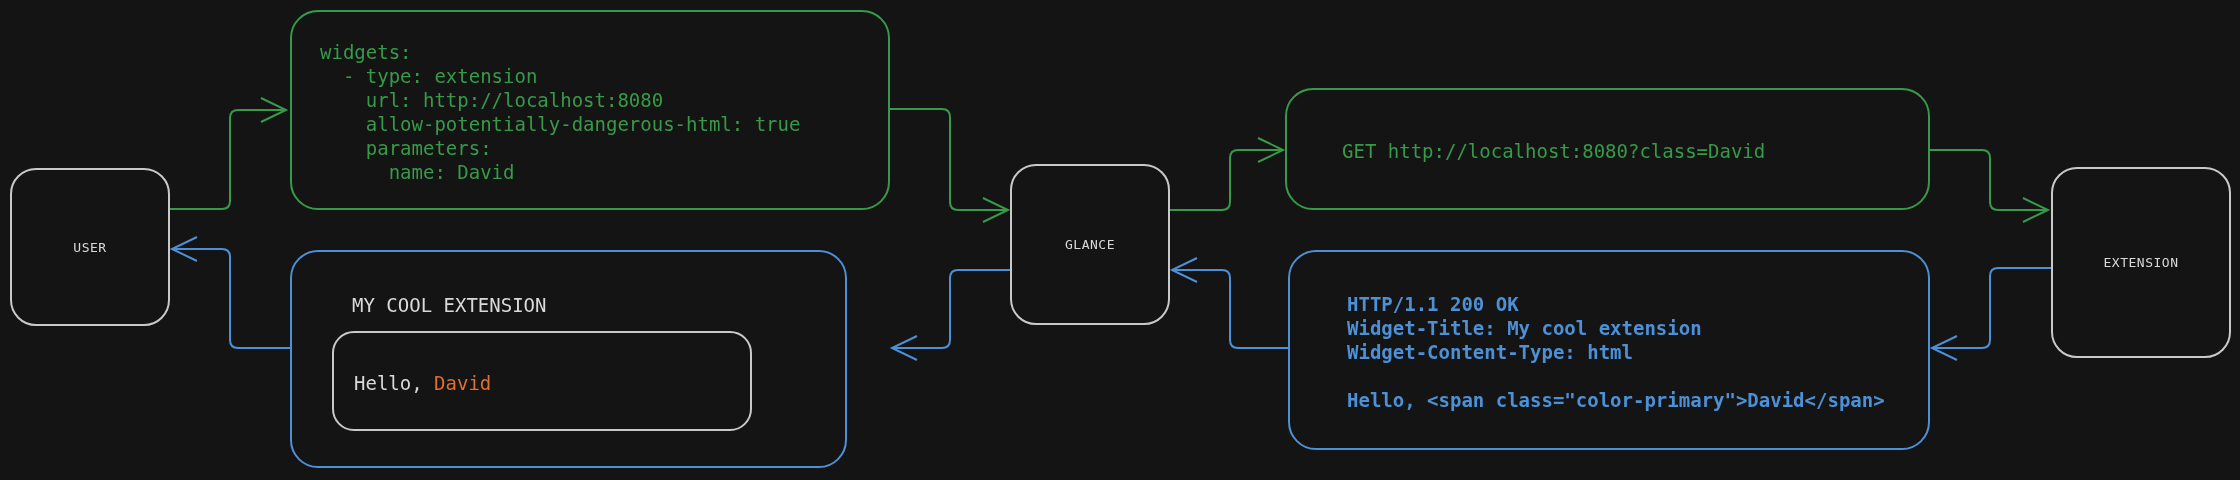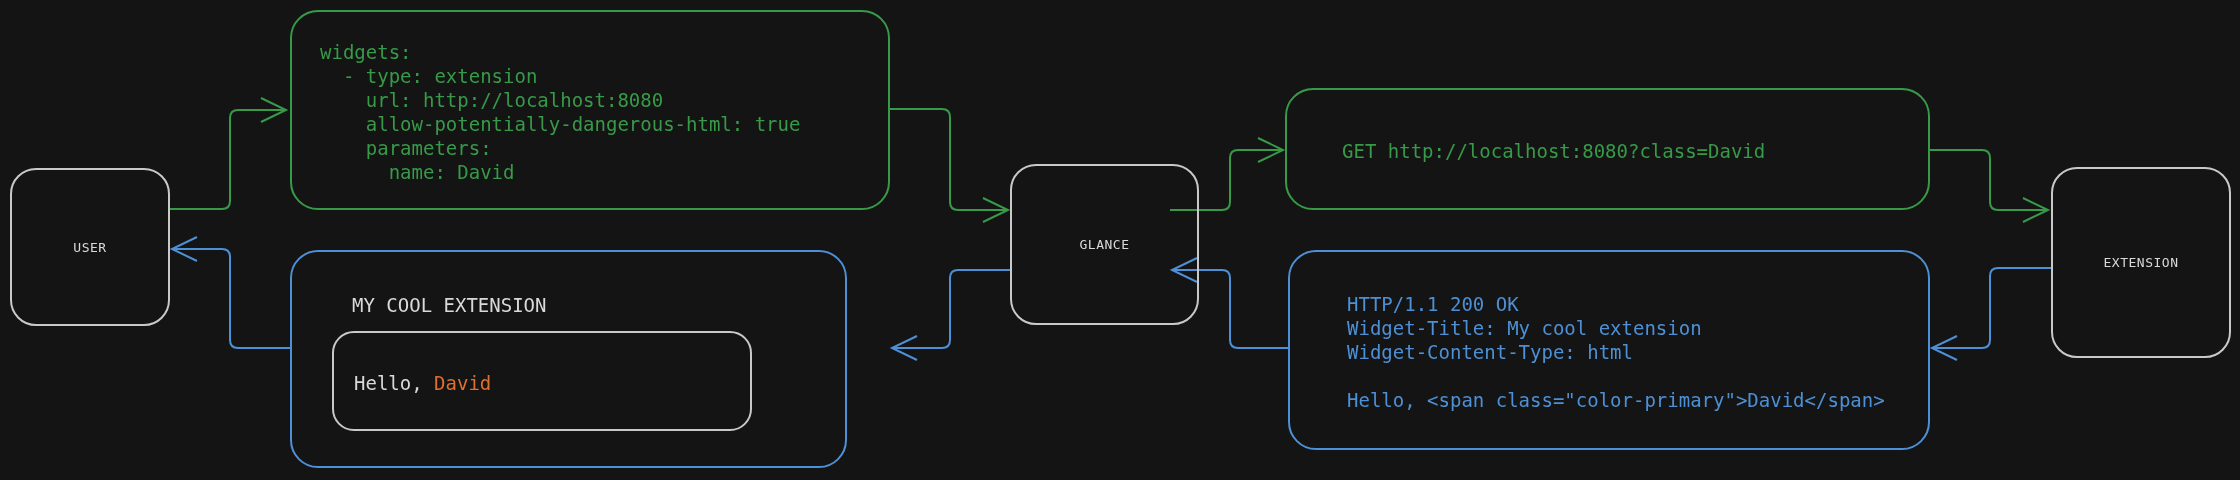--- a/index.html
+++ b/index.html
@@ -61,21 +61,21 @@
     <path class="b" d="M 1010 270 H 958 Q 950 270 950 278 V 340 Q 950 348 942 348 H 894"></path>
     <path class="b" d="M 917 336 L 892 348 L 917 360"></path>
     <path class="b" d="M 290 348 H 238 Q 230 348 230 340 V 257 Q 230 249 222 249 H 174"></path>
     <path class="b" d="M 197 237 L 172 249 L 197 261"></path>
   </svg>
 
   <div class="box node" style="left:10px; top:152px; width:160px; height:158px;">
     <span>USER</span>
   </div>
 
-  <div class="box node" style="left:1010px; top:148px; width:189px; height:161px;">
+  <div class="box node" style="left:1010px; top:148px; width:160px; height:161px;">
     <span>GLANCE</span>
   </div>
 
   <div class="box node" style="left:2051px; top:151px; width:180px; height:191px;">
     <span>EXTENSION</span>
   </div>
 
   <div class="box msg green" style="left:290px; top:10px; width:600px; height:200px;">
     <pre class="code green-text" style="left:28px; top:28px;">widgets:
   - type: extension
@@ -83,21 +83,21 @@
     allow-potentially-dangerous-html: true
     parameters:
       name: David</pre>
   </div>
 
   <div class="box msg green" style="left:1285px; top:88px; width:645px; height:122px;">
     <pre class="code green-text" style="left:55px; top:49px;">GET http://localhost:8080?class=David</pre>
   </div>
 
   <div class="box msg blue" style="left:1288px; top:250px; width:642px; height:200px;">
-    <pre class="code blue-text" style="left:57px; top:40px;">HTTP/1.1 200 OK
+    <pre class="code blue-text" style="left:57px; top:40px;font-weight:bold;">HTTP/1.1 200 OK
 Widget-Title: My cool extension
 Widget-Content-Type: html
 
 Hello, &lt;span class="color-primary"&gt;David&lt;/span&gt;</pre>
   </div>
 
   <div class="box msg blue" style="left:290px; top:250px; width:557px; height:218px;">
     <pre class="code light-text" style="left:60px; top:41px;">MY COOL EXTENSION</pre>
     <div class="inner-box" style="left:40px; top:79px; width:420px; height:100px;">
       <pre class="code" style="left:20px; top:38px;"><span class="light-text">Hello, </span><span class="orange-text">David</span></pre>

